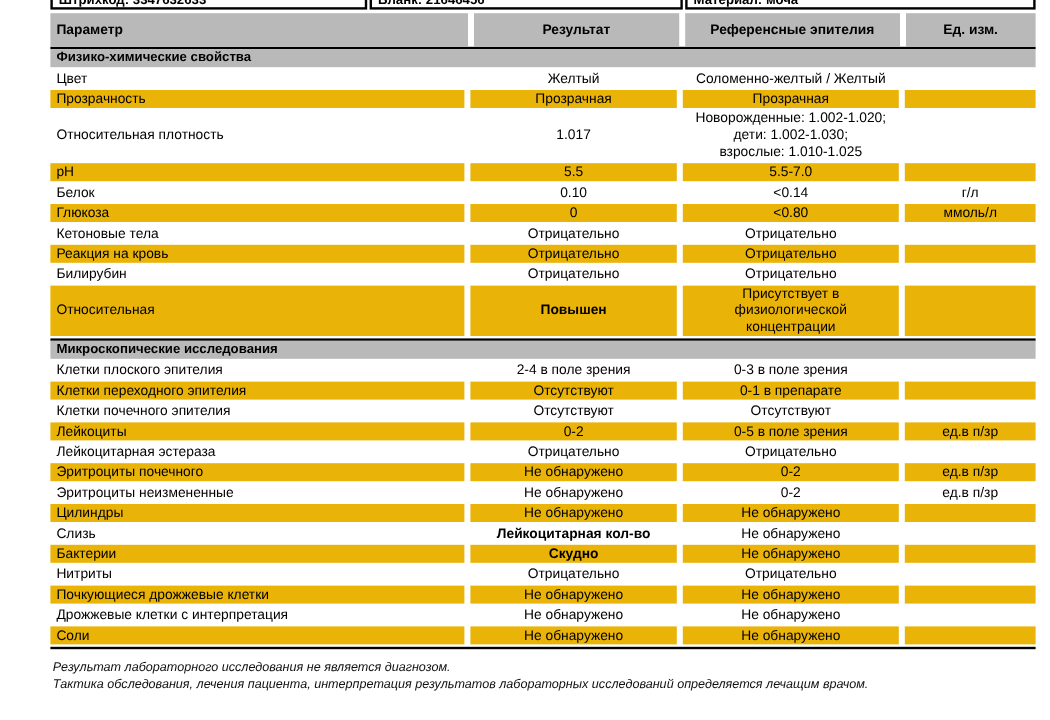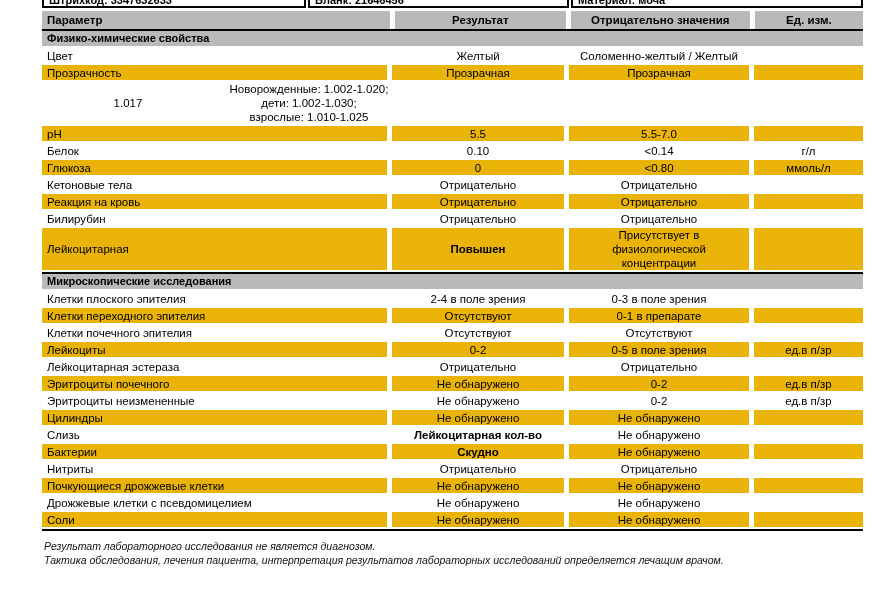--- a/index.html
+++ b/index.html
@@ -5,21 +5,21 @@
   html,body { margin:0; padding:0; background:#fff; }
   .page { position:relative; width:875px; height:600px; background:#fff; overflow:hidden;
           font-family:"Liberation Sans", sans-serif; color:#000; }
   
   .strip { position:relative; height:9px; overflow:hidden; }
   .mbox { position:absolute; top:-14px; height:22px; box-sizing:border-box;
           border:2px solid #000; background:#fff; }
   .mbox .t { position:absolute; bottom:0; left:5px; font-size:11px; font-weight:bold; white-space:nowrap; }
   
   .tbl { margin:2px 0 0 42px; width:821px; }
-  .hrow { display:flex; column-gap:5px; height:18px; }
+  .hrow { display:flex; column-gap:5px; height:28px; }
   .hrow .c { background:#b9b9b9; font-weight:bold; font-size:11.5px;
              display:flex; align-items:center; justify-content:center; }
   .blackline { height:2px; background:#000; }
   .section { background:#b9b9b9; font-weight:bold; font-size:11px; height:15px;
              line-height:15px; padding-left:5px; box-sizing:border-box; margin-bottom:2px; }
   .row { display:flex; column-gap:5px; margin-bottom:2px; }
   .row .c { min-height:15px; display:flex; align-items:center; justify-content:center;
             font-size:11.5px; line-height:14px; text-align:center; box-sizing:border-box; }
   .c.p { width:345px; justify-content:flex-start; text-align:left; padding-left:5px; }
   .c.r { width:172px; }
@@ -44,40 +44,41 @@
     <div class="mbox" style="left:571px;width:292px;">
       <span class="t"><span>Материал:</span> <span>моча</span></span>
     </div>
   </div>
 
   <div class="tbl">
 
     <div class="hrow">
       <div class="c p">Параметр</div>
       <div class="c r">Результат</div>
-      <div class="c f">Отрицательно значения</div>
+      <div class="c f">Референсные эпителия</div>
       <div class="c u">Ед. изм.</div>
     </div>
     <div class="blackline"></div>
 
     <div class="section">Физико-химические свойства</div>
 
     <div class="row">
       <div class="c p">Цвет</div>
       <div class="c r">Желтый</div>
       <div class="c f">Соломенно-желтый / Желтый</div>
       <div class="c u"></div>
     </div>
     <div class="row g">
       <div class="c p">Прозрачность</div>
       <div class="c r">Прозрачная</div>
       <div class="c f">Прозрачная</div>
       <div class="c u"></div>
     </div>
     <div class="row">
+      <div class="c p">Относительная плотность</div>
       <div class="c r">1.017</div>
       <div class="c f">Новорожденные: 1.002-1.020;
 дети: 1.002-1.030;
 взрослые: 1.010-1.025</div>
       <div class="c u"></div>
     </div>
     <div class="row g">
       <div class="c p">pH</div>
       <div class="c r">5.5</div>
       <div class="c f">5.5-7.0</div>
@@ -107,21 +108,21 @@
       <div class="c f">Отрицательно</div>
       <div class="c u"></div>
     </div>
     <div class="row">
       <div class="c p">Билирубин</div>
       <div class="c r">Отрицательно</div>
       <div class="c f">Отрицательно</div>
       <div class="c u"></div>
     </div>
     <div class="row g">
-      <div class="c p">Лейкоцитарная</div>
+      <div class="c p">Относительная</div>
       <div class="c r b">Повышен</div>
       <div class="c f">Присутствует в
 физиологической
 концентрации</div>
       <div class="c u"></div>
     </div>
 
     <div class="blackline"></div>
     <div class="section">Микроскопические исследования</div>
 
@@ -191,21 +192,21 @@
       <div class="c f">Отрицательно</div>
       <div class="c u"></div>
     </div>
     <div class="row g">
       <div class="c p">Почкующиеся дрожжевые клетки</div>
       <div class="c r">Не обнаружено</div>
       <div class="c f">Не обнаружено</div>
       <div class="c u"></div>
     </div>
     <div class="row">
-      <div class="c p">Дрожжевые клетки с псевдомицелием</div>
+      <div class="c p">Дрожжевые клетки с интерпретация</div>
       <div class="c r">Не обнаружено</div>
       <div class="c f">Не обнаружено</div>
       <div class="c u"></div>
     </div>
     <div class="row g">
       <div class="c p">Соли</div>
       <div class="c r">Не обнаружено</div>
       <div class="c f">Не обнаружено</div>
       <div class="c u"></div>
     </div>

